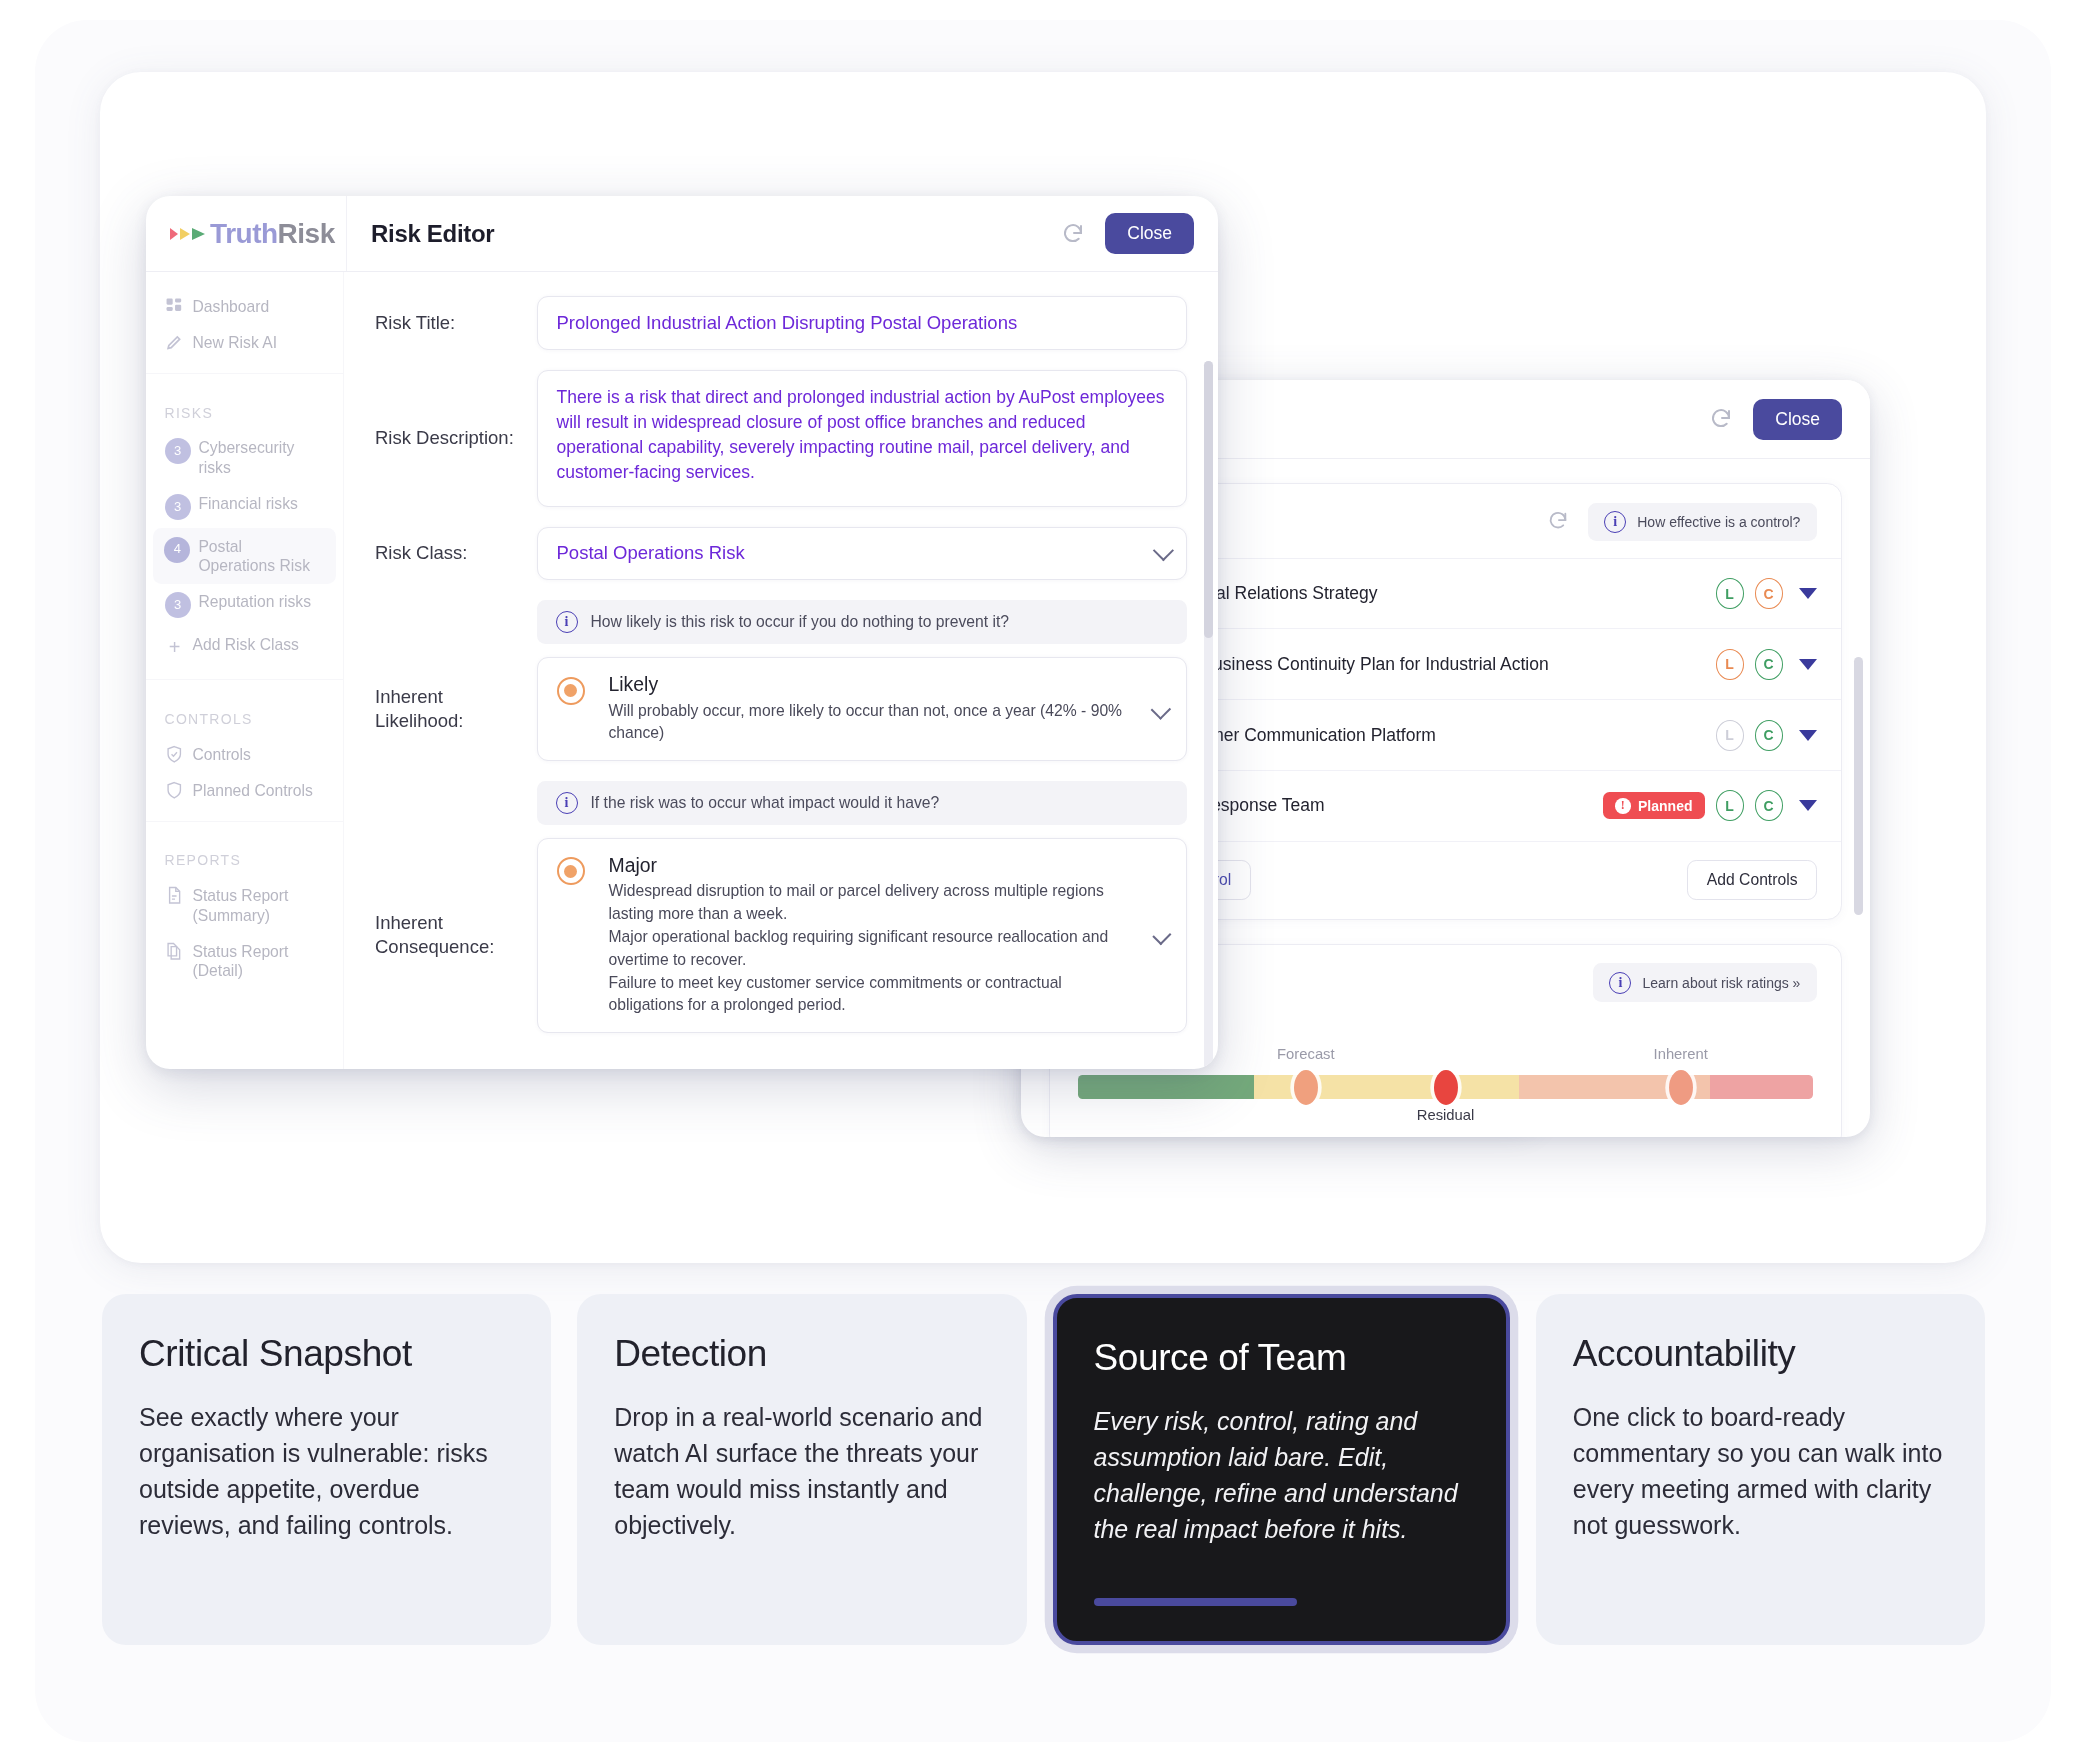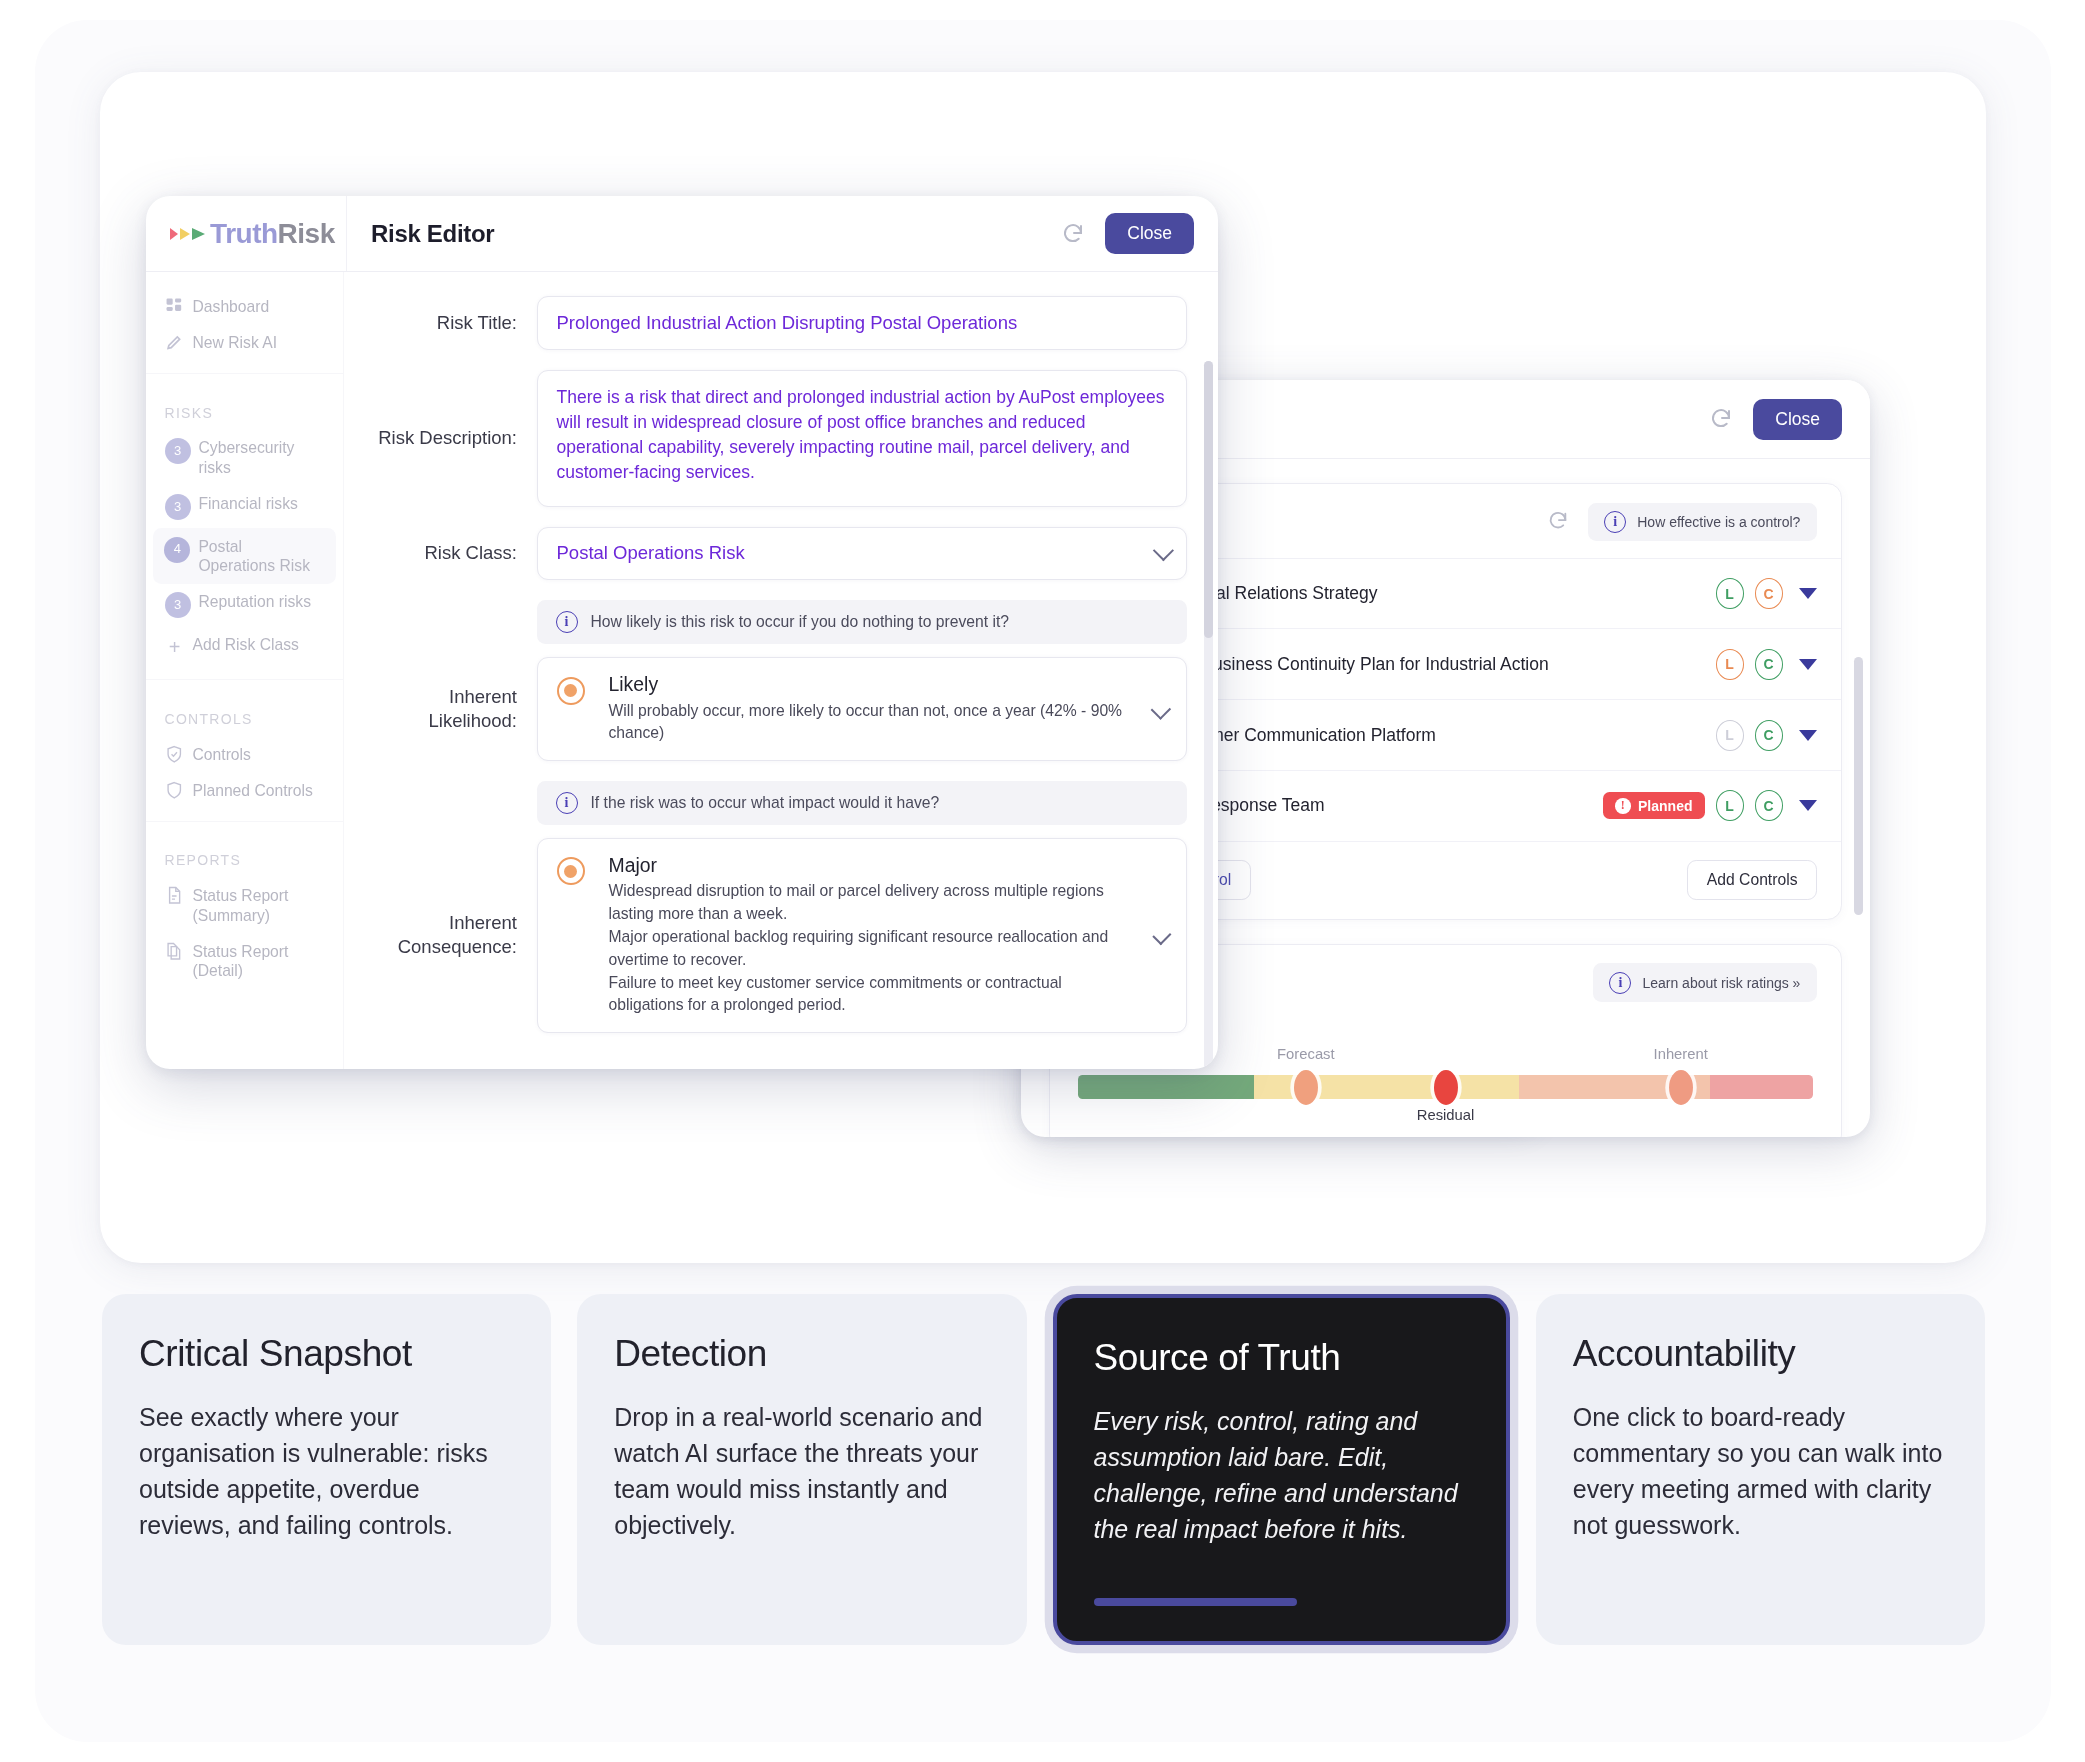--- a/index.html
+++ b/index.html
@@ -219,21 +219,21 @@
     font-size: 14px; letter-spacing: 1.3px; color: #b3b3c2;
     padding: 20px 18.5px 9.2px 18.5px;
   }
   .nav-divider { height: 0.9px; background: #f1f1f6; margin: 11px 0; }
   .nav-icon { width: 20px; height: 20px; flex: 0 0 auto; color: #a0a0bb; }
   .nav-plus { font-size: 20px; color: #a0a0bb; width: 20px; text-align: center; flex: 0 0 auto; }
 
   .form-area { flex: 1 1 auto; padding: 24px 31px 0 31px; position: relative; overflow: hidden; }
   .form-row { display: flex; align-items: flex-start; margin-bottom: 20px; }
   .form-label {
-    width: 162px; flex: 0 0 auto; text-align: right; padding-right: 20px;
+    width: 162px; flex: 0 0 auto; padding-right: 20px;
     font-size: 18.5px; color: #3a3a48; line-height: 1.3;
   }
   .form-label.center { align-self: center; }
   .field {
     flex: 1 1 auto; border: 0.9px solid #e7e7ef; border-radius: 11px;
     background: #fff; box-shadow: 0 0.9px 3.7px rgba(90,95,130,0.05);
     padding: 14.8px 18.5px; font-size: 18.5px; color: #6d28d9;
   }
   .field.textarea { height: 137px; line-height: 1.42; font-size: 17.5px; }
   .field.select { display: flex; align-items: center; padding-right: 14.8px; }
@@ -609,21 +609,21 @@
 <div class="cards">
   <div class="card">
     <div class="card-title">Critical Snapshot</div>
     <div class="card-text">See exactly where your organisation is vulnerable: risks outside appetite, overdue reviews, and failing controls.</div>
   </div>
   <div class="card">
     <div class="card-title">Detection</div>
     <div class="card-text">Drop in a real-world scenario and watch AI surface the threats your team would miss instantly and objectively.</div>
   </div>
   <div class="card featured">
-    <div class="card-title">Source of Truth</div>
+    <div class="card-title">Source of Team</div>
     <div class="card-text">Every risk, control, rating and assumption laid bare. Edit, challenge, refine and understand the real impact before it hits.</div>
     <div class="progress"></div>
   </div>
   <div class="card">
     <div class="card-title">Accountability</div>
     <div class="card-text">One click to board-ready commentary so you can walk into every meeting armed with clarity not guesswork.</div>
   </div>
 </div>
 
 

